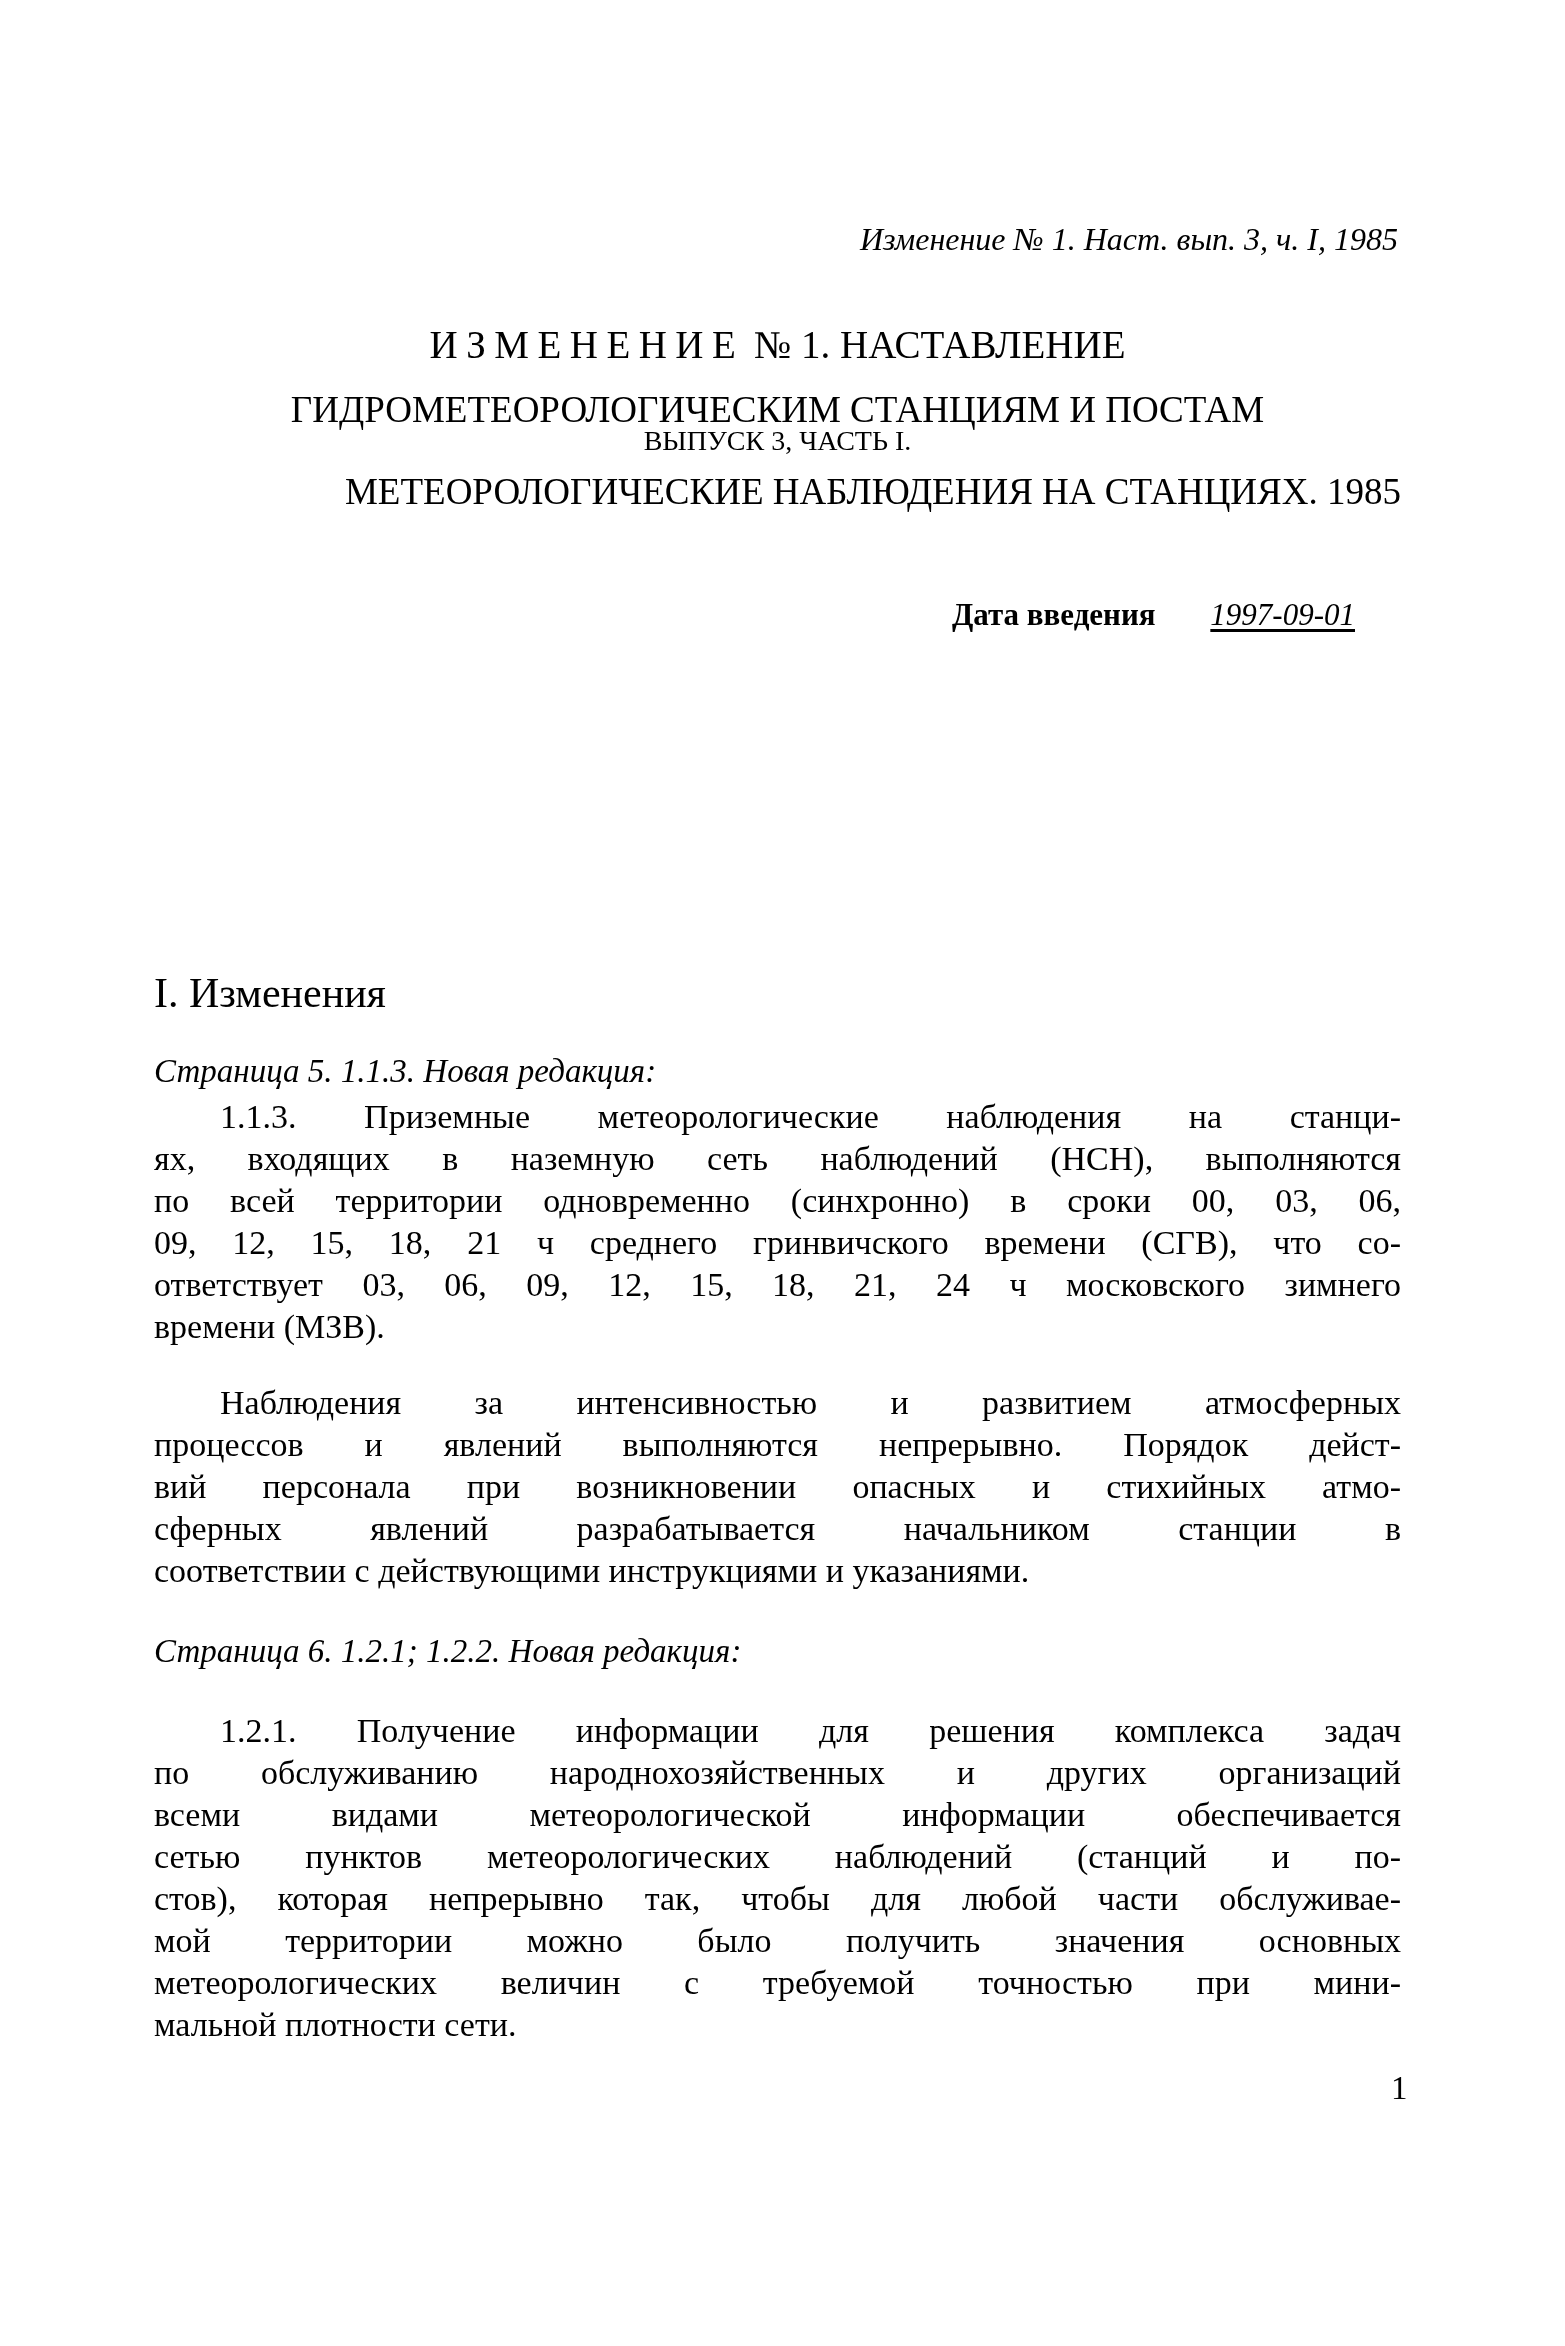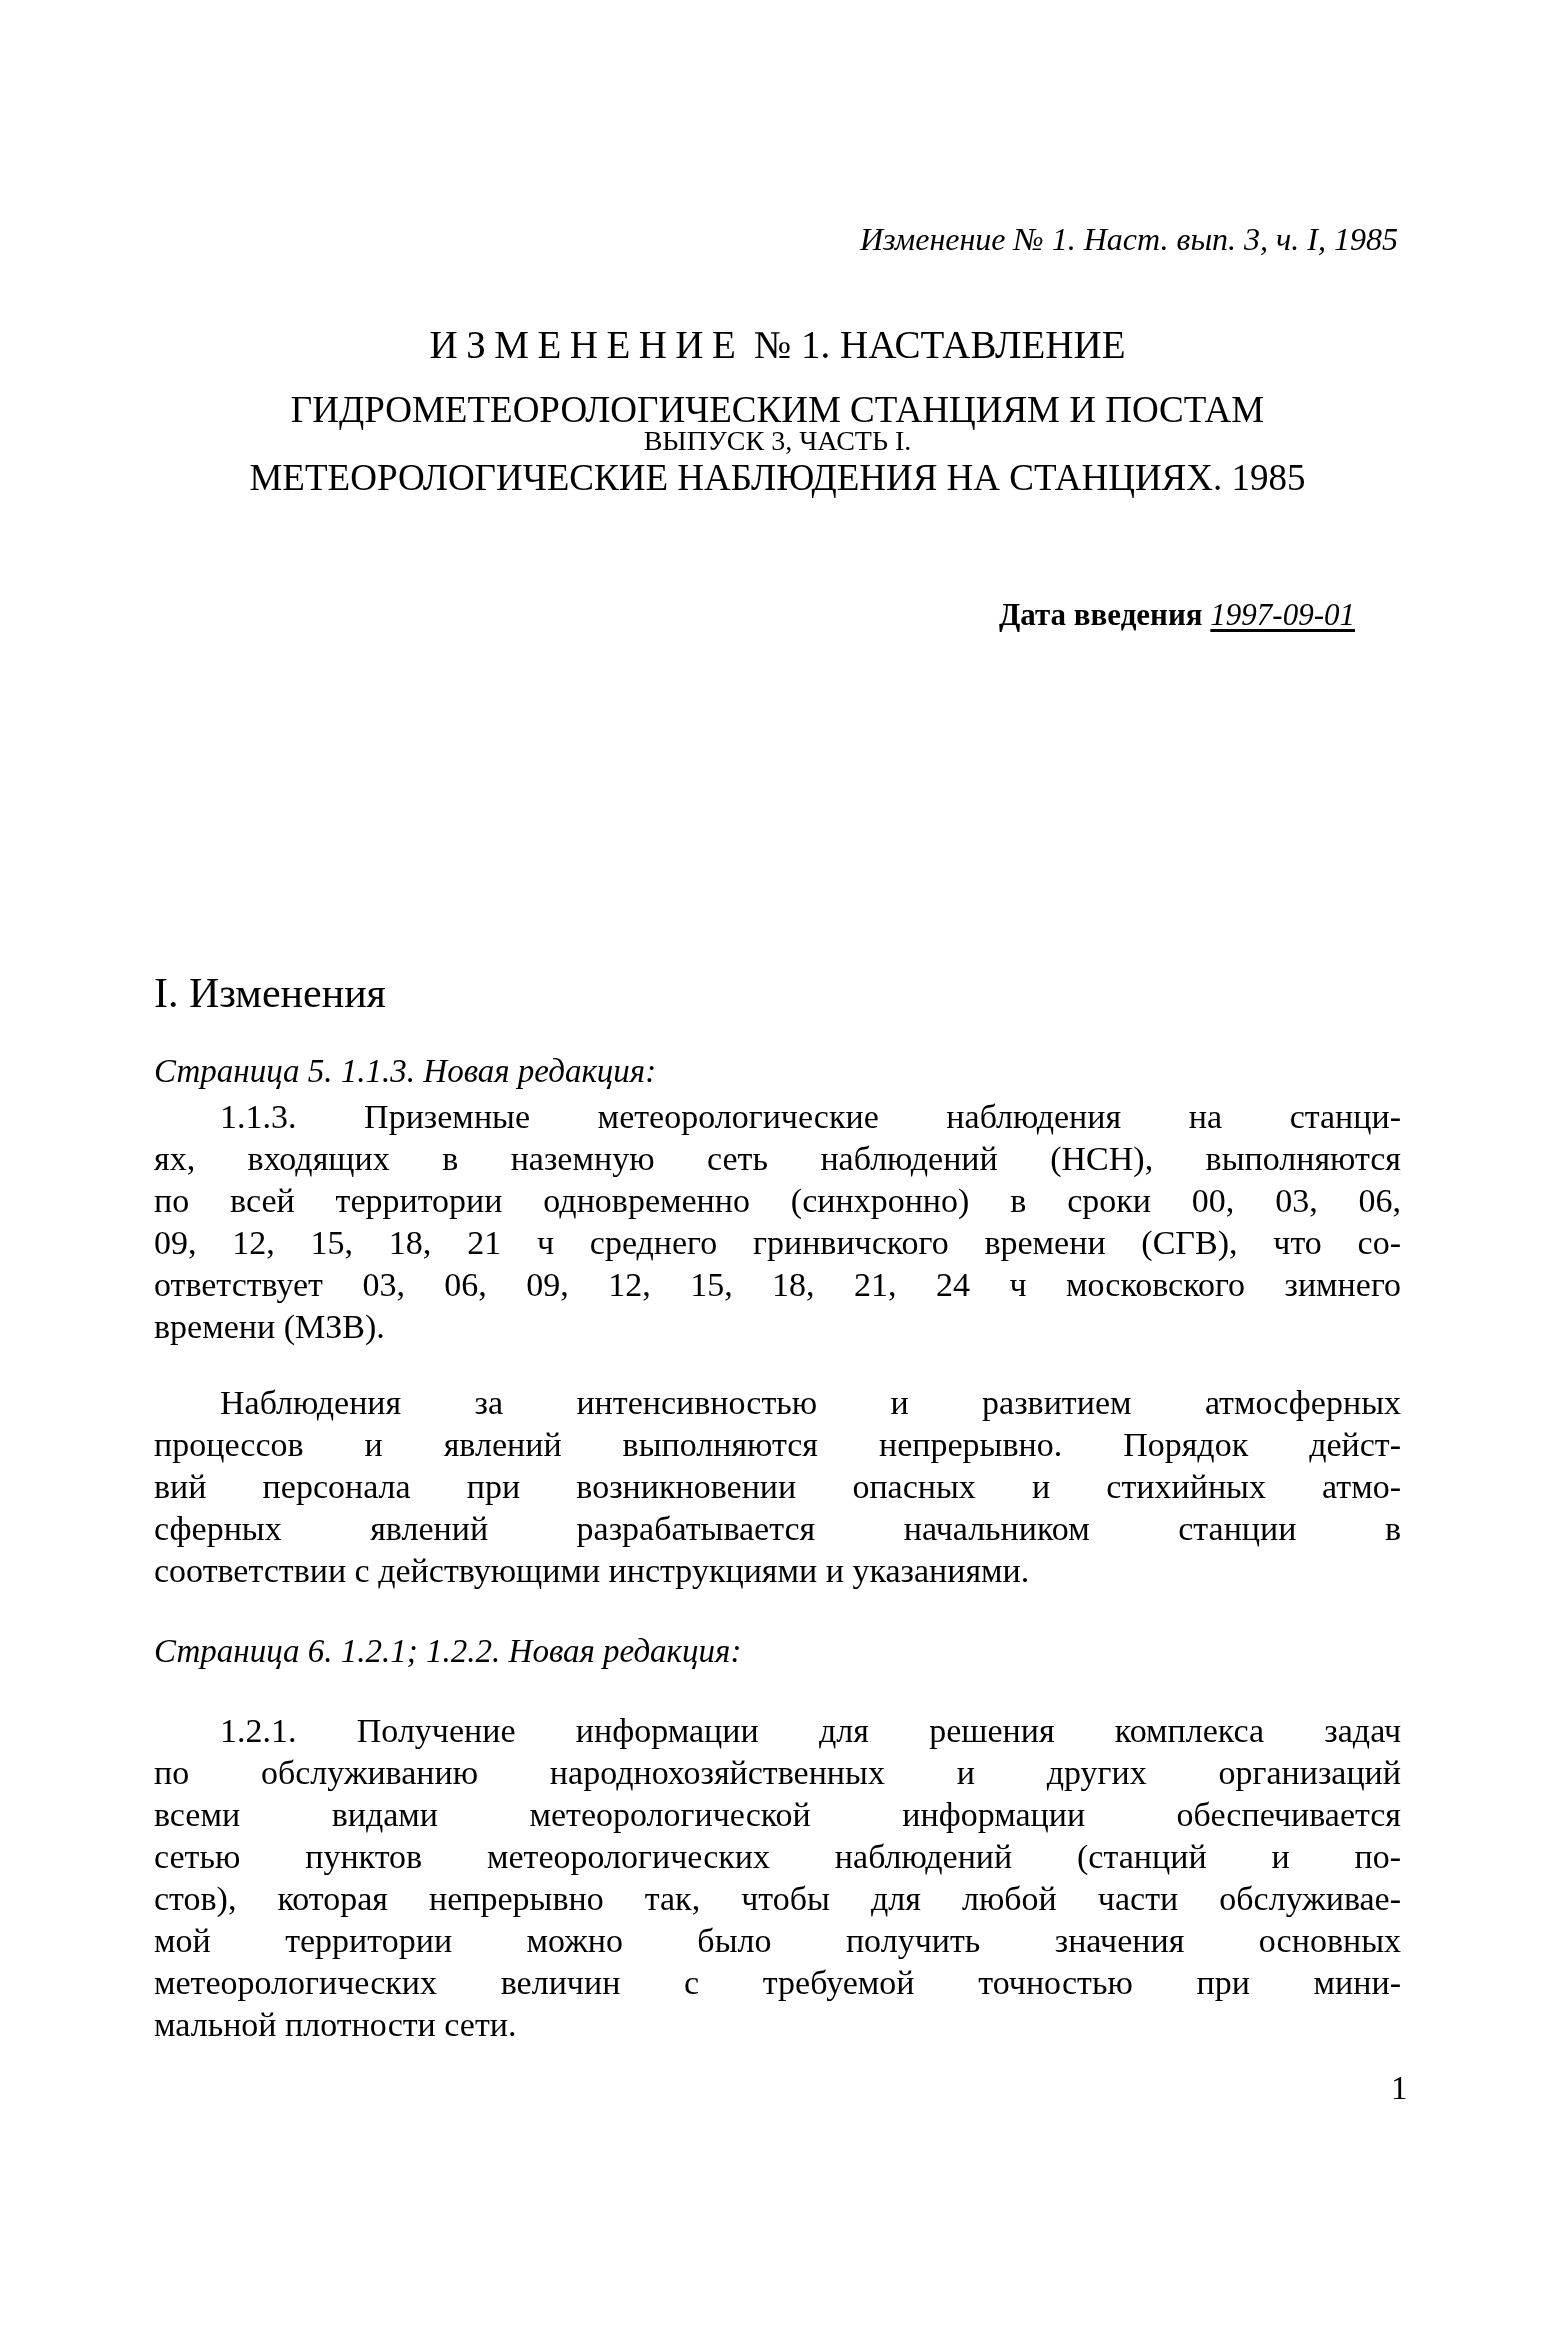--- a/index.html
+++ b/index.html
@@ -30,32 +30,33 @@
       position: absolute;
       left: 154px;
       width: 1247px;
       text-align: center;
       white-space: nowrap;
     }
     .title-line-1 { top: 322px; font-size: 39px; line-height: 45px; }
     .title-line-1 .spaced { letter-spacing: 8.5px; }
     .title-line-2 { top: 387px; font-size: 37px; line-height: 45px; }
     .title-line-3 { top: 424px; font-size: 28px; line-height: 34px; }
-    .title-line-4 { top: 455px; font-size: 37px; line-height: 45px; }
+    .title-line-4 { top: 469px; font-size: 37px; line-height: 45px; text-align: right; }
 
     .effective-date {
       position: absolute;
       top: 596px;
       right: 210px;
       font-size: 31px;
       line-height: 38px;
       white-space: nowrap;
     }
     .effective-date .label {
       font-weight: bold;
+      margin-right: 47px;
     }
     .effective-date .value {
       text-decoration: underline;
       text-underline-offset: 3.8px;
       font-style: italic;
     }
 
     .section-heading {
       position: absolute;
       left: 154px;

